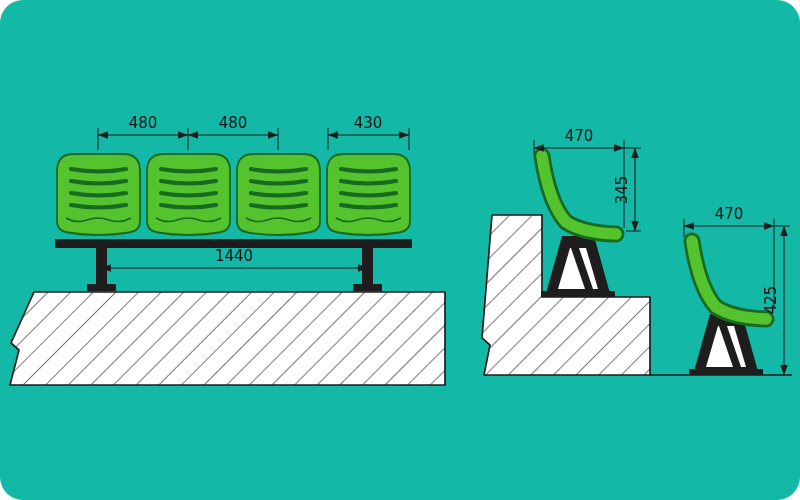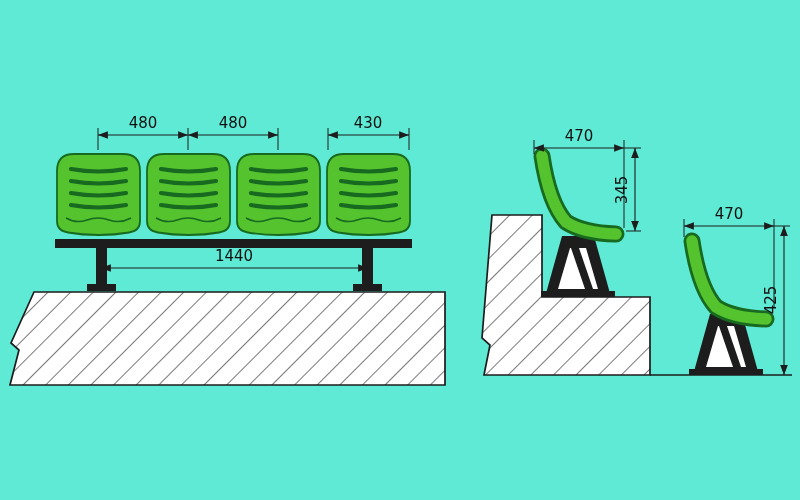--- a/index.html
+++ b/index.html
@@ -8,21 +8,22 @@
     width: 800px;
     height: 500px;
     background: #ffffff;
     overflow: hidden;
     font-family: "DejaVu Sans", "Liberation Sans", sans-serif;
   }
   .canvas {
     position: relative;
     width: 800px;
     height: 500px;
-    background: #5eead4;
+    background: #14b8a6;
+    border-radius: 23px;
   }
   svg { display: block; }
   .dim-line  { stroke: #1d1d1d; stroke-width: 1.1; fill: none; }
   .ext-line  { stroke: #1d1d1d; stroke-width: 1;   fill: none; }
   .dim-text  {
     font-family: "DejaVu Sans", "Liberation Sans", sans-serif;
     font-size: 15px;
     fill: #101010;
     text-anchor: middle;
   }

